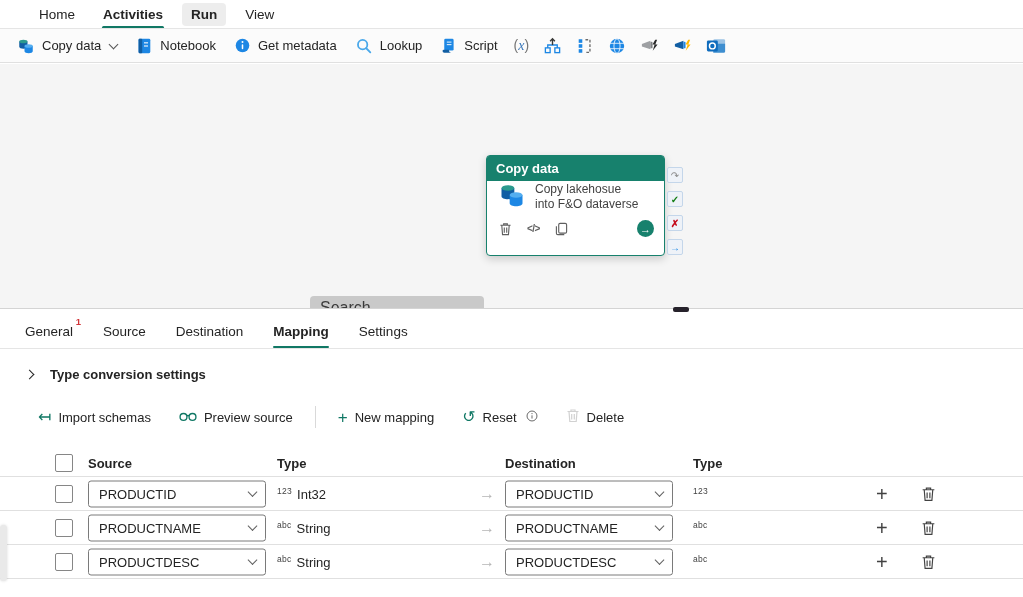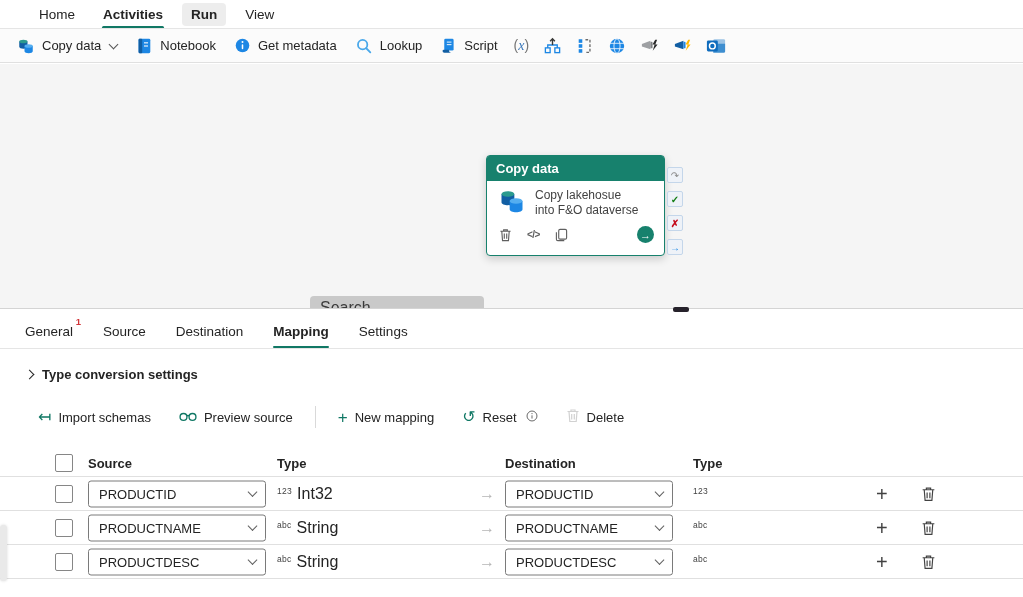--- a/index.html
+++ b/index.html
@@ -29,21 +29,21 @@
   .setvar { font-size:14px; color:#757575; }
   .setvar i { font-family:"Liberation Serif", serif; font-style:italic; color:#3b78ba; }
 
   
   .canvas { position:absolute; top:64px; left:0; width:100%; height:244px; background:#f5f5f5; }
 
   .card { position:absolute; left:486px; top:91px; width:179px; height:101px; background:#fff;
     border:1.5px solid #17816d; border-radius:4px; box-shadow:0 3px 8px rgba(0,0,0,.18); }
   .card-header { height:25px; background:#17816d; color:#fff; font-size:13px; font-weight:600;
     line-height:25px; padding-left:9px; border-radius:2px 2px 0 0; }
-  .card-body { display:flex; align-items:center; gap:8px; padding:6px 6px 2px 10px; }
+  .card-body { display:flex; align-items:center; gap:8px; padding:0 6px 2px 10px; }
   .card-desc { font-size:12px; color:#424242; line-height:15px; }
   .card-footer { display:flex; align-items:center; gap:15px; padding:5px 10px 0 12px; }
   .cf-icon { color:#5f5f5f; display:flex; align-items:center; }
   .cf-code { font-size:10px; font-weight:700; color:#5f5f5f; letter-spacing:-.5px; }
   .cf-next { margin-left:auto; width:17px; height:17px; border-radius:50%; background:#17816d;
     color:#fff; font-size:11px; display:flex; align-items:center; justify-content:center; }
 
   .connectors { position:absolute; left:667px; top:103px; display:flex; flex-direction:column; gap:8px; }
   .conn { width:16px; height:16px; background:#eef2f8; border:1px solid #c4d6ea; border-radius:2px;
     font-size:10px; display:flex; align-items:center; justify-content:center; cursor:pointer; }
@@ -66,21 +66,21 @@
     border-bottom:1px solid #e5e5e5; }
   .tab { position:relative; font-size:13.5px; color:#242424; padding-bottom:9px; cursor:pointer; }
   .tab .badge { position:absolute; top:-8px; right:-8px; color:#d13438; font-size:9.5px; font-weight:700; }
   .tab.active { font-weight:700; }
   .tab.active::after { content:""; position:absolute; left:0; right:0; bottom:0; height:2.5px;
     border-radius:2px; background:#117865; }
 
   .typeconv { display:flex; align-items:center; gap:9px; padding:18px 0 0 26px; cursor:pointer; }
   .chev-right { width:7px; height:7px; border-right:1.6px solid #242424; border-top:1.6px solid #242424;
     transform:rotate(45deg); }
-  .typeconv-label { font-size:13px; font-weight:700; }
+  .typeconv-label { font-size:13px; font-weight:700;margin-left:8px; }
 
   .actions { display:flex; align-items:center; padding:22px 0 0 30px; }
   .act { display:flex; align-items:center; gap:7px; border:0; background:transparent; cursor:pointer;
     font-family:inherit; font-size:13px; color:#242424; padding:4px 8px; margin-right:12px; }
   .act .a-glyph { color:#117865; font-size:16px; line-height:1; }
   .act .a-plus { color:#117865; font-size:17px; font-weight:400; line-height:1; }
   .act-div { width:1px; height:22px; background:#d9d9d9; margin:0 14px 0 2px; }
   .info-i { margin-left:2px; }
   .act.disabled-icon svg { opacity:.45; }
 
@@ -97,21 +97,21 @@
   .c-typ2  { left:693px; }
   .c-plus  { left:876px; font-size:20px; font-weight:300; color:#424242; cursor:pointer; line-height:1; }
   .c-trash { left:921px; cursor:pointer; display:flex; }
   .checkbox { width:18px; height:18px; border:1px solid #868686; border-radius:2px; background:#fff; cursor:pointer; }
   .dd { display:flex; align-items:center; justify-content:space-between; width:178px; height:27px;
     border:1px solid #7a7a7a; border-radius:3px; background:#fff; padding:0 9px 0 10px;
     font-size:13px; cursor:pointer; }
   .dd.narrow { width:168px; }
   .dd .chev-down { border-color:#616161; }
   .tglyph { font-size:8.5px; font-weight:400; color:#424242; vertical-align:5px; letter-spacing:.3px; margin-right:5px; }
-  .tname { font-size:16px; }
+  .tname { font-size:13px; }
 
   .left-scrollbar { position:absolute; left:0; top:525px; width:7px; height:56px; background:#e9e9e9;
     border-radius:4px; box-shadow:0 0 3px rgba(0,0,0,.15); }
 </style>
 </head>
 <body>
 
 <div class="menubar">
   <div class="menu-item semi">Home</div>
   <div class="menu-item active">Activities</div>

